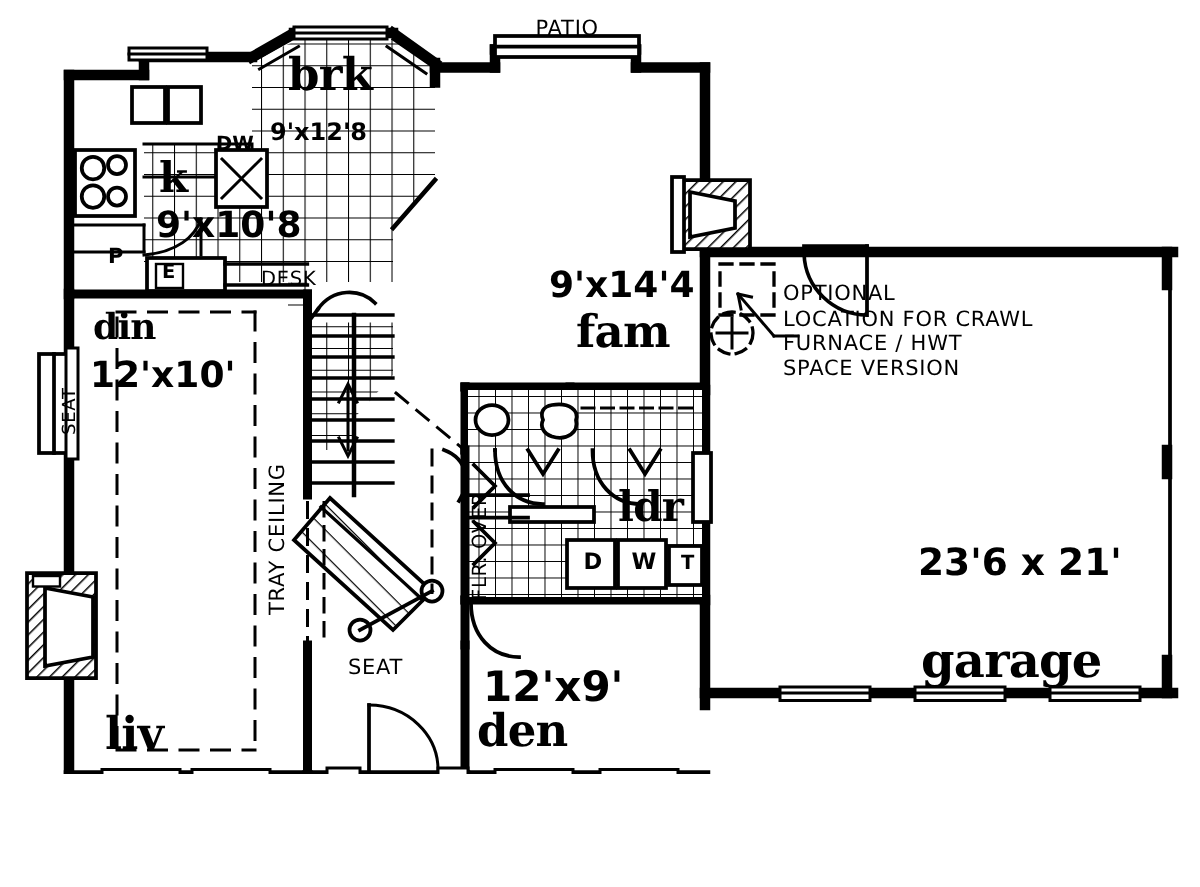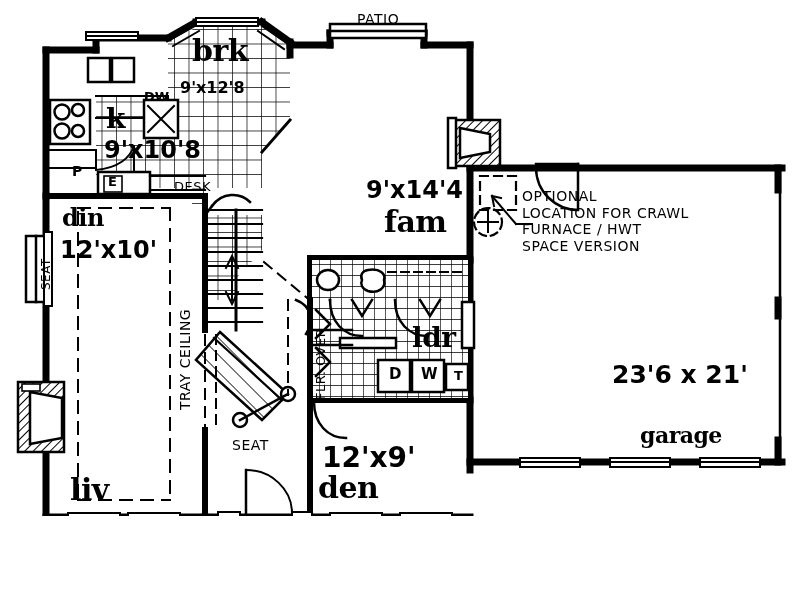--- a/index.html
+++ b/index.html
@@ -502,21 +502,21 @@
 
   <div class="lbl room-name" style="left:412px; top:324px; font-size:28px;">ldr</div>
   <div class="lbl tiny" style="left:389px; top:367px; font-size:15px;">D</div>
   <div class="lbl tiny" style="left:421px; top:367px; font-size:15px;">W</div>
   <div class="lbl tiny" style="left:454px; top:369px; font-size:13px;">T</div>
 
   <div class="lbl dim" style="left:322px; top:444px; font-size:28px;">12'x9'</div>
   <div class="lbl room-name" style="left:318px; top:473px; font-size:30px;">den</div>
 
   <div class="lbl dim" style="left:612px; top:362px; font-size:25px;">23'6 x 21'</div>
-  <div class="lbl room-name" style="left:614px; top:424px; font-size:22px;margin-left:26px;">garage</div>
+  <div class="lbl room-name" style="left:614px; top:424px; font-size:32px;">garage</div>
 
   <div class="lbl note-blk" style="left:522px; top:188px; font-size:14px;">
     <div>OPTIONAL</div>
     <div>LOCATION FOR CRAWL</div>
     <div>FURNACE / HWT</div>
     <div>SPACE VERSION</div>
   </div>
 
 </div>
 

